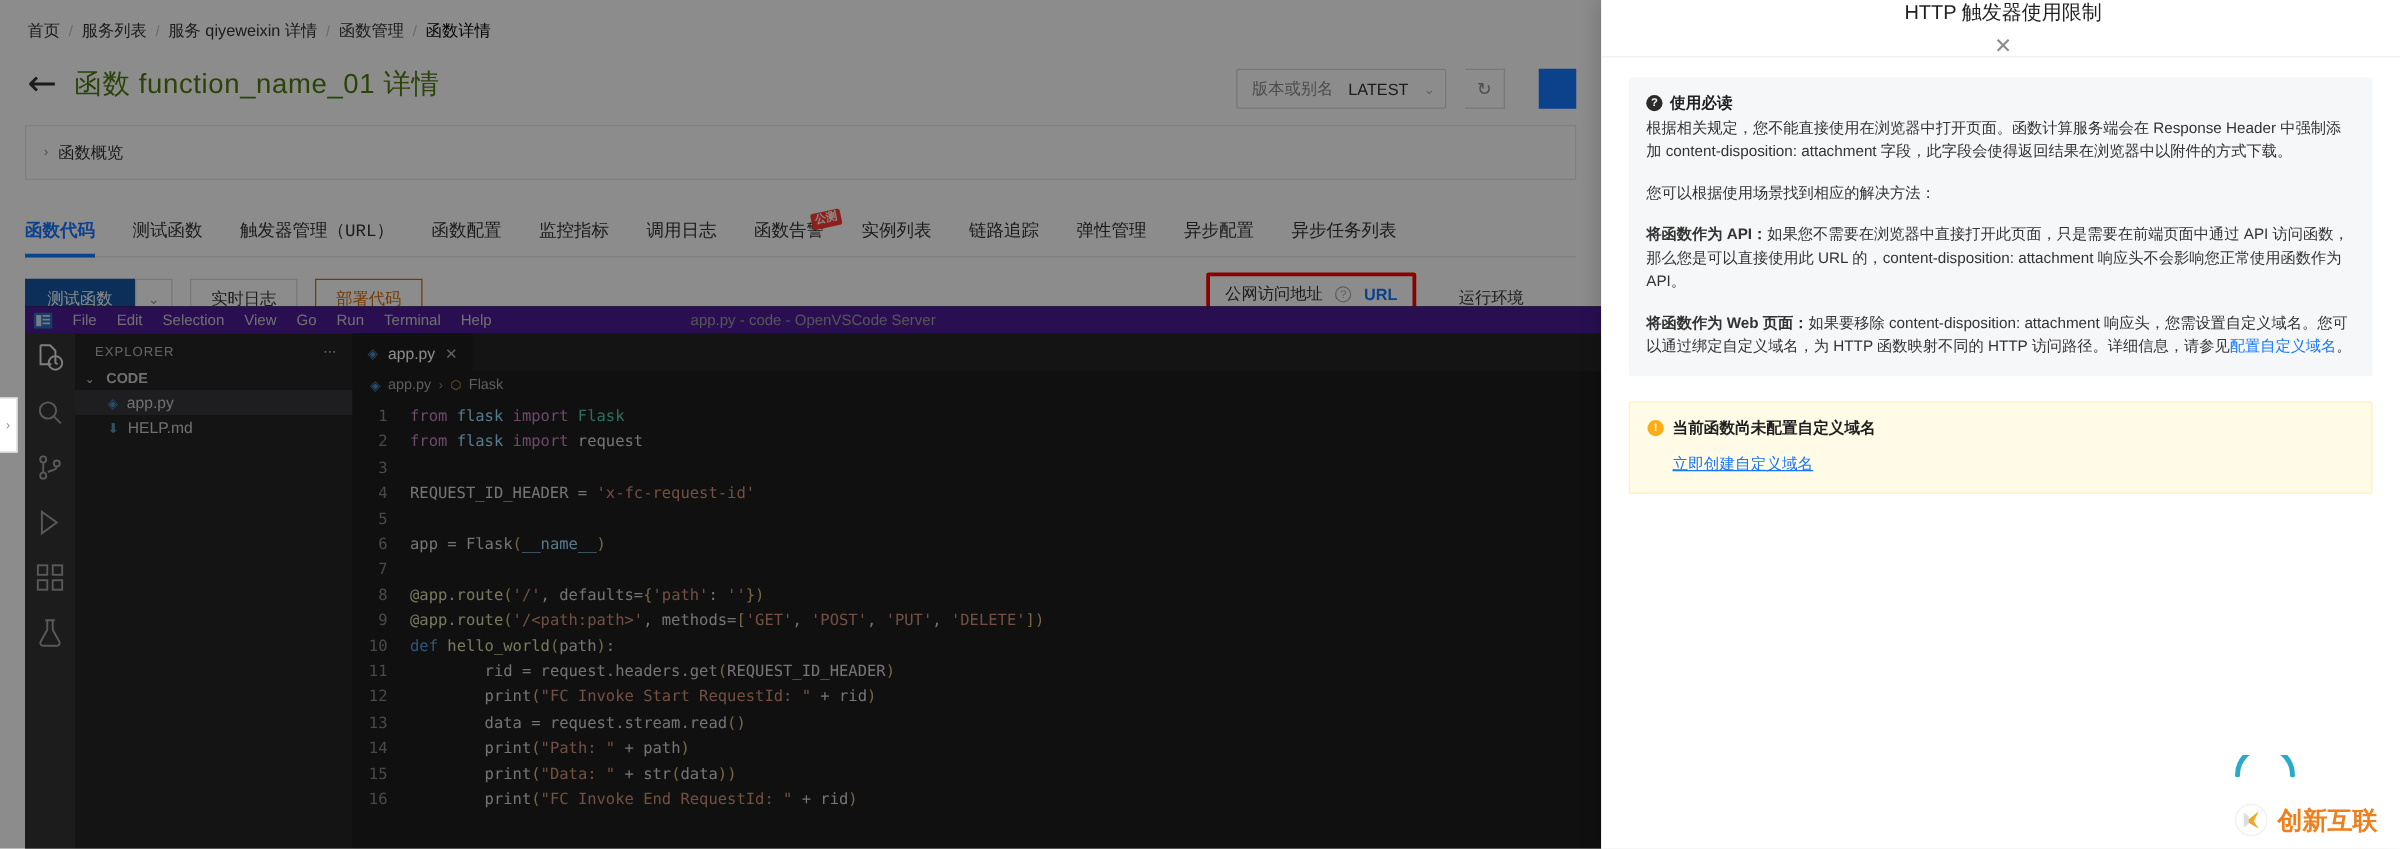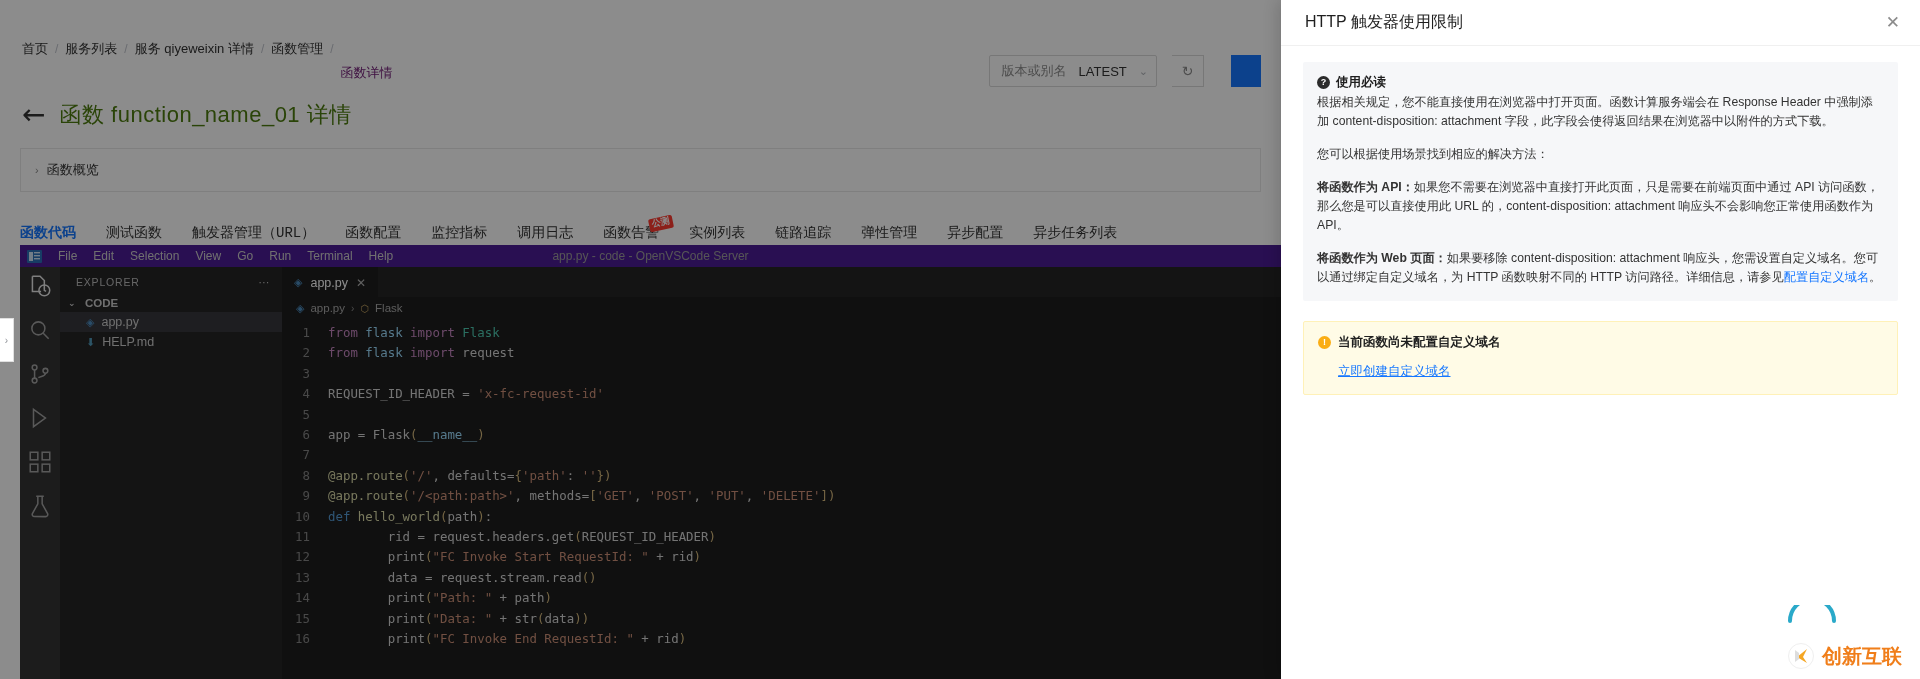--- a/index.html
+++ b/index.html
@@ -21,21 +21,21 @@
     background: rgba(0,0,0,0.45); z-index: 60; pointer-events: none;
   }
 
   
   .crumbs {
     display: flex; align-items: center; gap: 7px;
     padding: 16px 0 0 22px; font-size: 13px; color: #333;
   }
   .crumbs a { color: #333; text-decoration: none; }
   .crumbs .sep { color: #c0c4cc; font-size: 12px; }
-  .crumbs .cur { color: #701a75; margin-top: 48px; }
+  .crumbs .cur { color: #000000; }
 
   
   .title-row {
     display: flex; align-items: center; gap: 14px;
     padding: 14px 0 0 22px; height: 52px;
   }
   .back-arrow {
     font-size: 28px; color: #333; line-height: 1; cursor: pointer;
     font-family: "DejaVu Sans", sans-serif;
   }
@@ -230,21 +230,21 @@
 
   
   #drawer {
     position: absolute; right: 0; top: 0; width: 639px; height: 679px;
     background: #ffffff; z-index: 100;
     box-shadow: -4px 0 14px rgba(0,0,0,.14);
     display: flex; flex-direction: column;
   }
   .dw-head {
     height: 46px; display: flex; align-items: center; justify-content: space-between;
-    padding: 0 20px 0 24px; border-bottom: 1px solid #f0f0f0;
+    padding: 0 20px 0 24px; border-bottom: 1px solid #f0f0f0; flex-direction: column;
   }
   .dw-title { font-size: 16px; color: #1f1f1f; }
   .dw-close { font-size: 17px; color: #8c8c8c; cursor: pointer; line-height: 1; }
   .dw-body { padding: 16px 22px 0 22px; overflow: hidden; flex: 1; position: relative; }
 
   .note-card {
     background: #f6f7f9; border-radius: 2px; padding: 12px 16px 14px 14px;
     position: relative;
   }
   .note-head {

